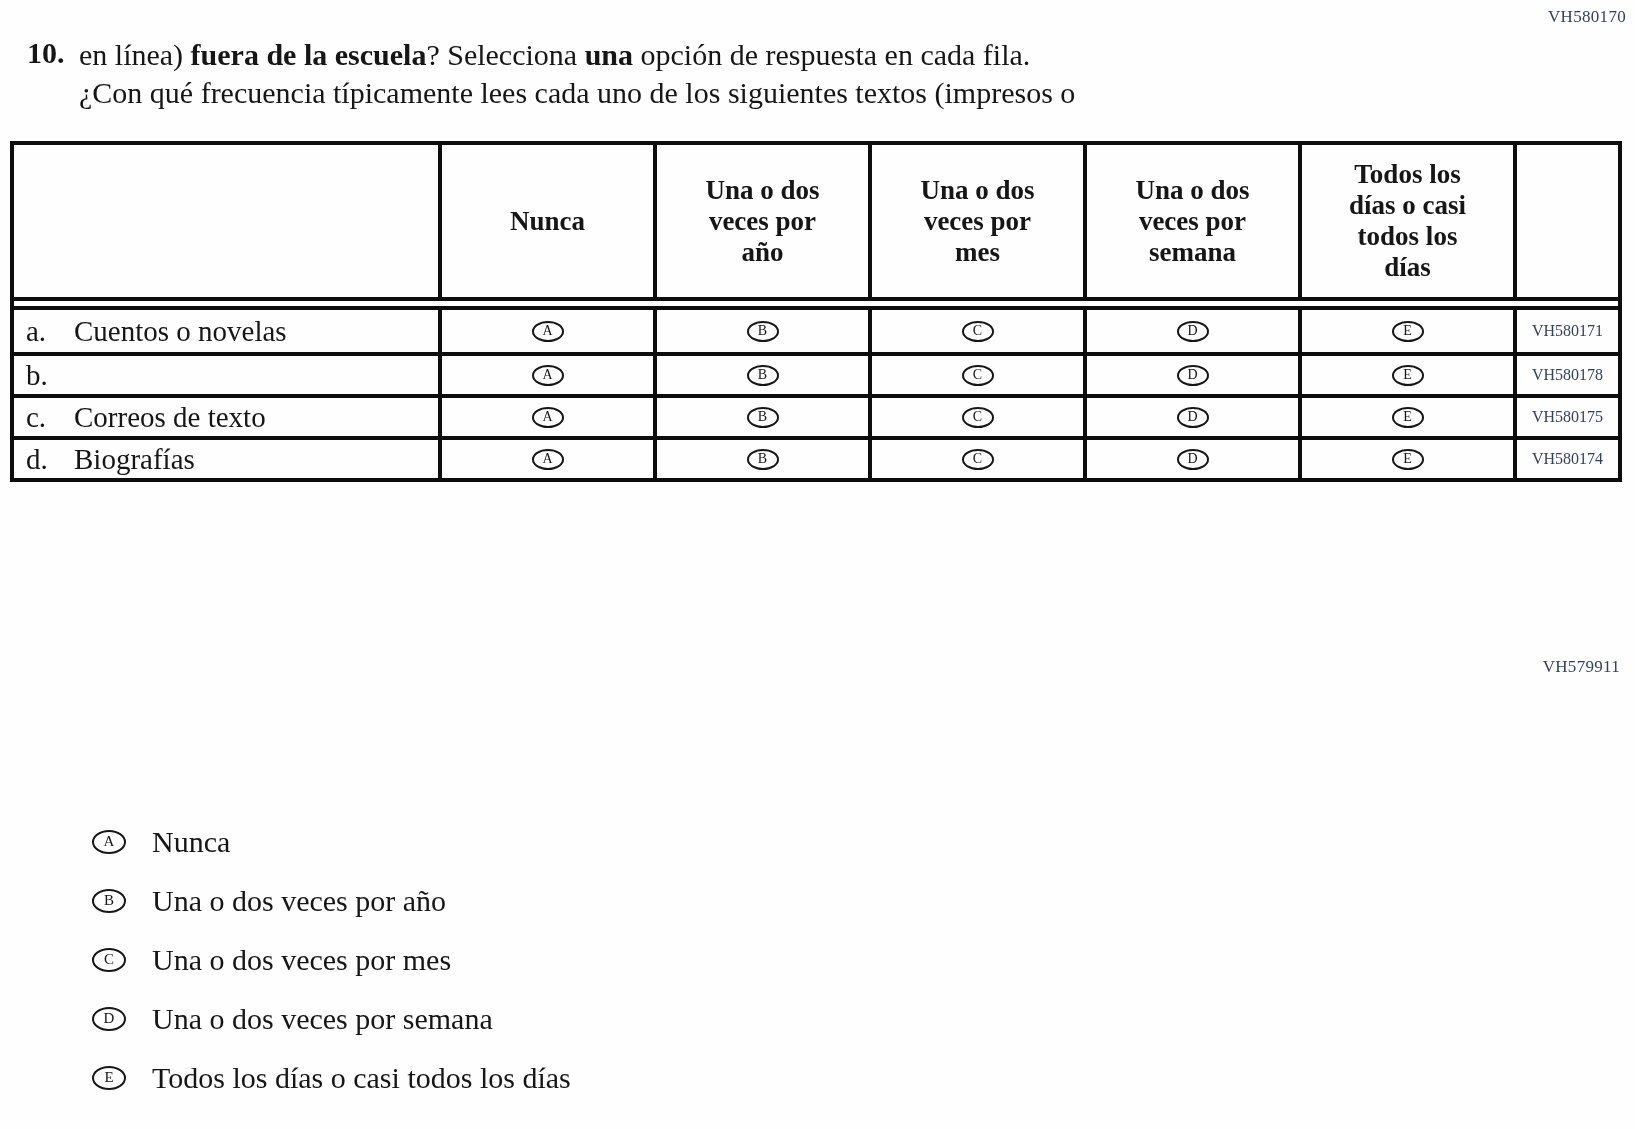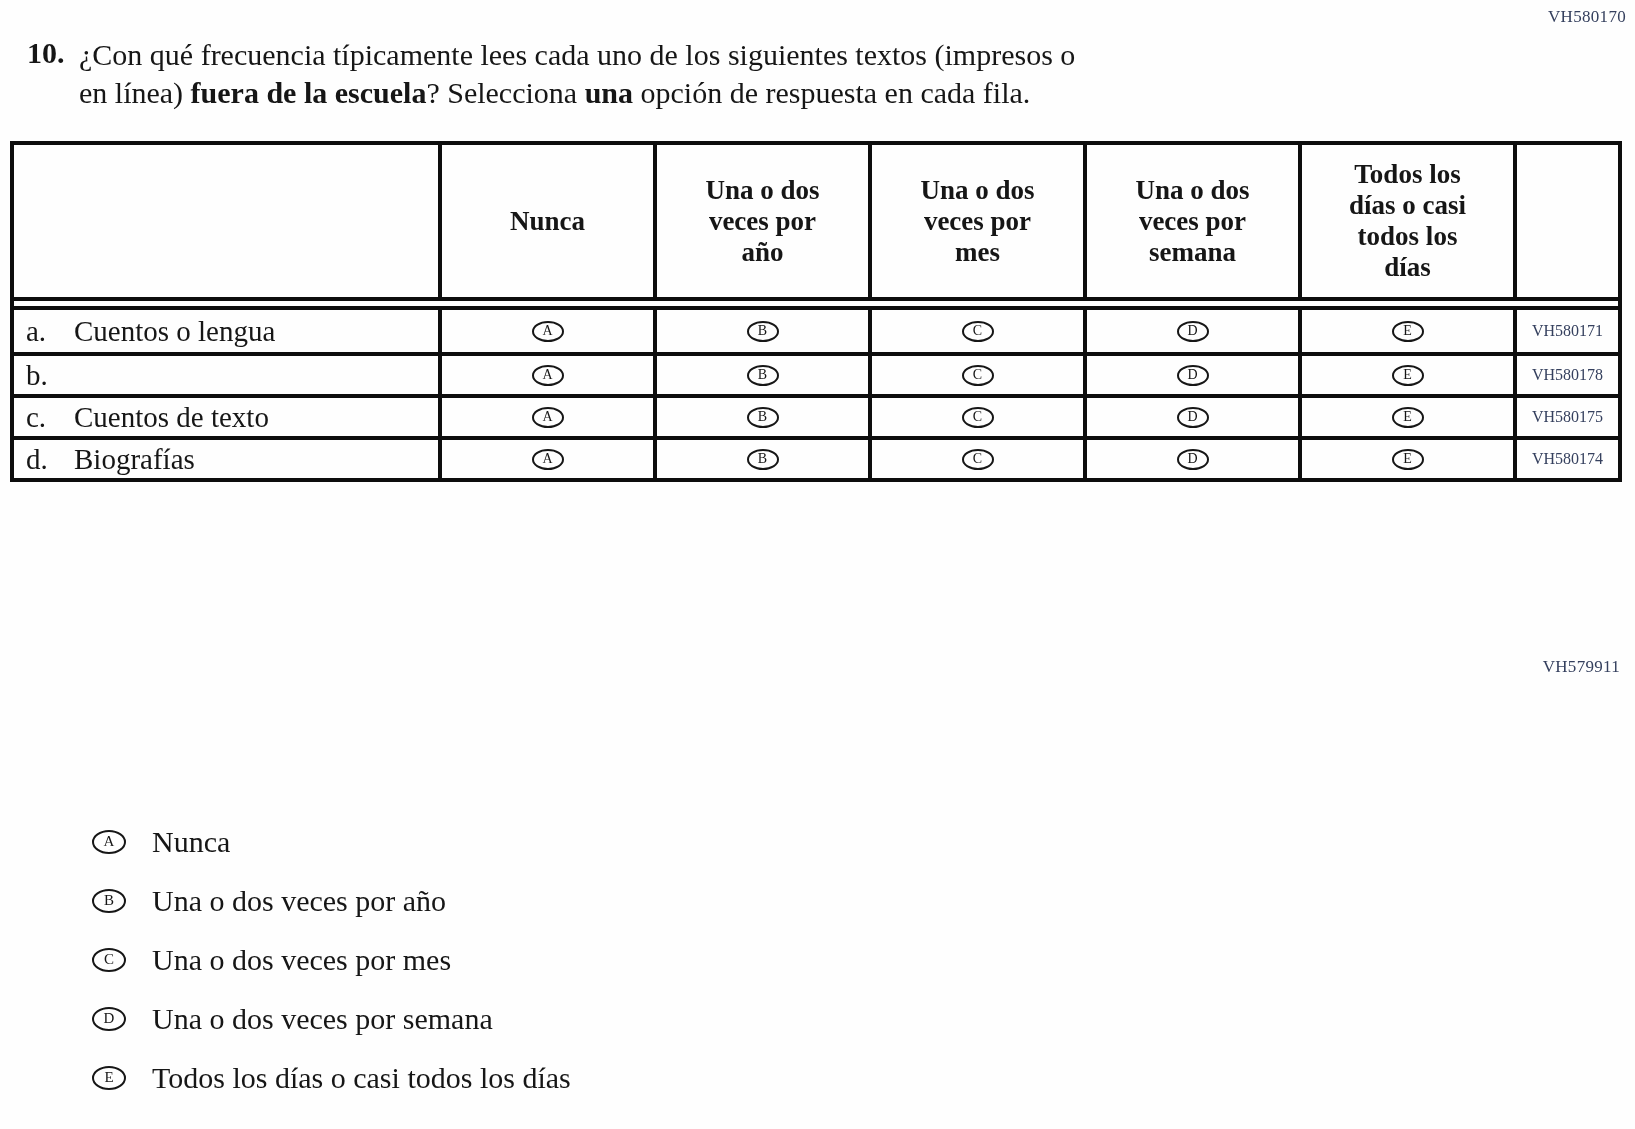--- a/index.html
+++ b/index.html
@@ -121,22 +121,22 @@
 <body>
 
 <div class="page">
 
   <div class="acc-code" id="code-q10">VH580170</div>
   <div class="acc-code" id="code-q11">VH579911</div>
 
   <div class="q-block" id="q10-block">
     <div class="q-num">10.</div>
     <div class="q-text">
+      <div><span>en línea) </span><b>fuera de la escuela</b><span>? Selecciona </span><b>una</b><span> opción de respuesta en cada fila.</span></div>
       <div>¿Con qué frecuencia típicamente lees cada uno de los siguientes textos (impresos o</div>
-      <div><span>en línea) </span><b>fuera de la escuela</b><span>? Selecciona </span><b>una</b><span> opción de respuesta en cada fila.</span></div>
     </div>
   </div>
 
   <div class="qtable">
     <div class="thead">
       <div class="hcell"></div>
       <div class="hcell">
           <span>Nunca</span>
         </div>
       <div class="hcell">
@@ -152,21 +152,21 @@
           <span>Todos los días o casi todos los días</span>
         </div>
       <div class="hcell"></div>
     </div>
 
     <div class="dbl-sep"></div>
 
     <div class="trow">
       <div class="cell lbl">
           <span class="row-letter">a.</span>
-          <span>Cuentos o lengua</span>
+          <span>Cuentos o novelas</span>
         </div>
       <div class="cell">
           <span class="bubble">A</span>
         </div>
       <div class="cell">
           <span class="bubble">B</span>
         </div>
       <div class="cell">
           <span class="bubble">C</span>
         </div>
@@ -197,21 +197,21 @@
         </div>
       <div class="cell">
           <span class="bubble">E</span>
         </div>
       <div class="cell codecell">VH580178</div>
     </div>
 
     <div class="trow">
       <div class="cell lbl">
           <span class="row-letter">c.</span>
-          <span>Cuentos de texto</span>
+          <span>Correos de texto</span>
         </div>
       <div class="cell">
           <span class="bubble">A</span>
         </div>
       <div class="cell">
           <span class="bubble">B</span>
         </div>
       <div class="cell">
           <span class="bubble">C</span>
         </div>

